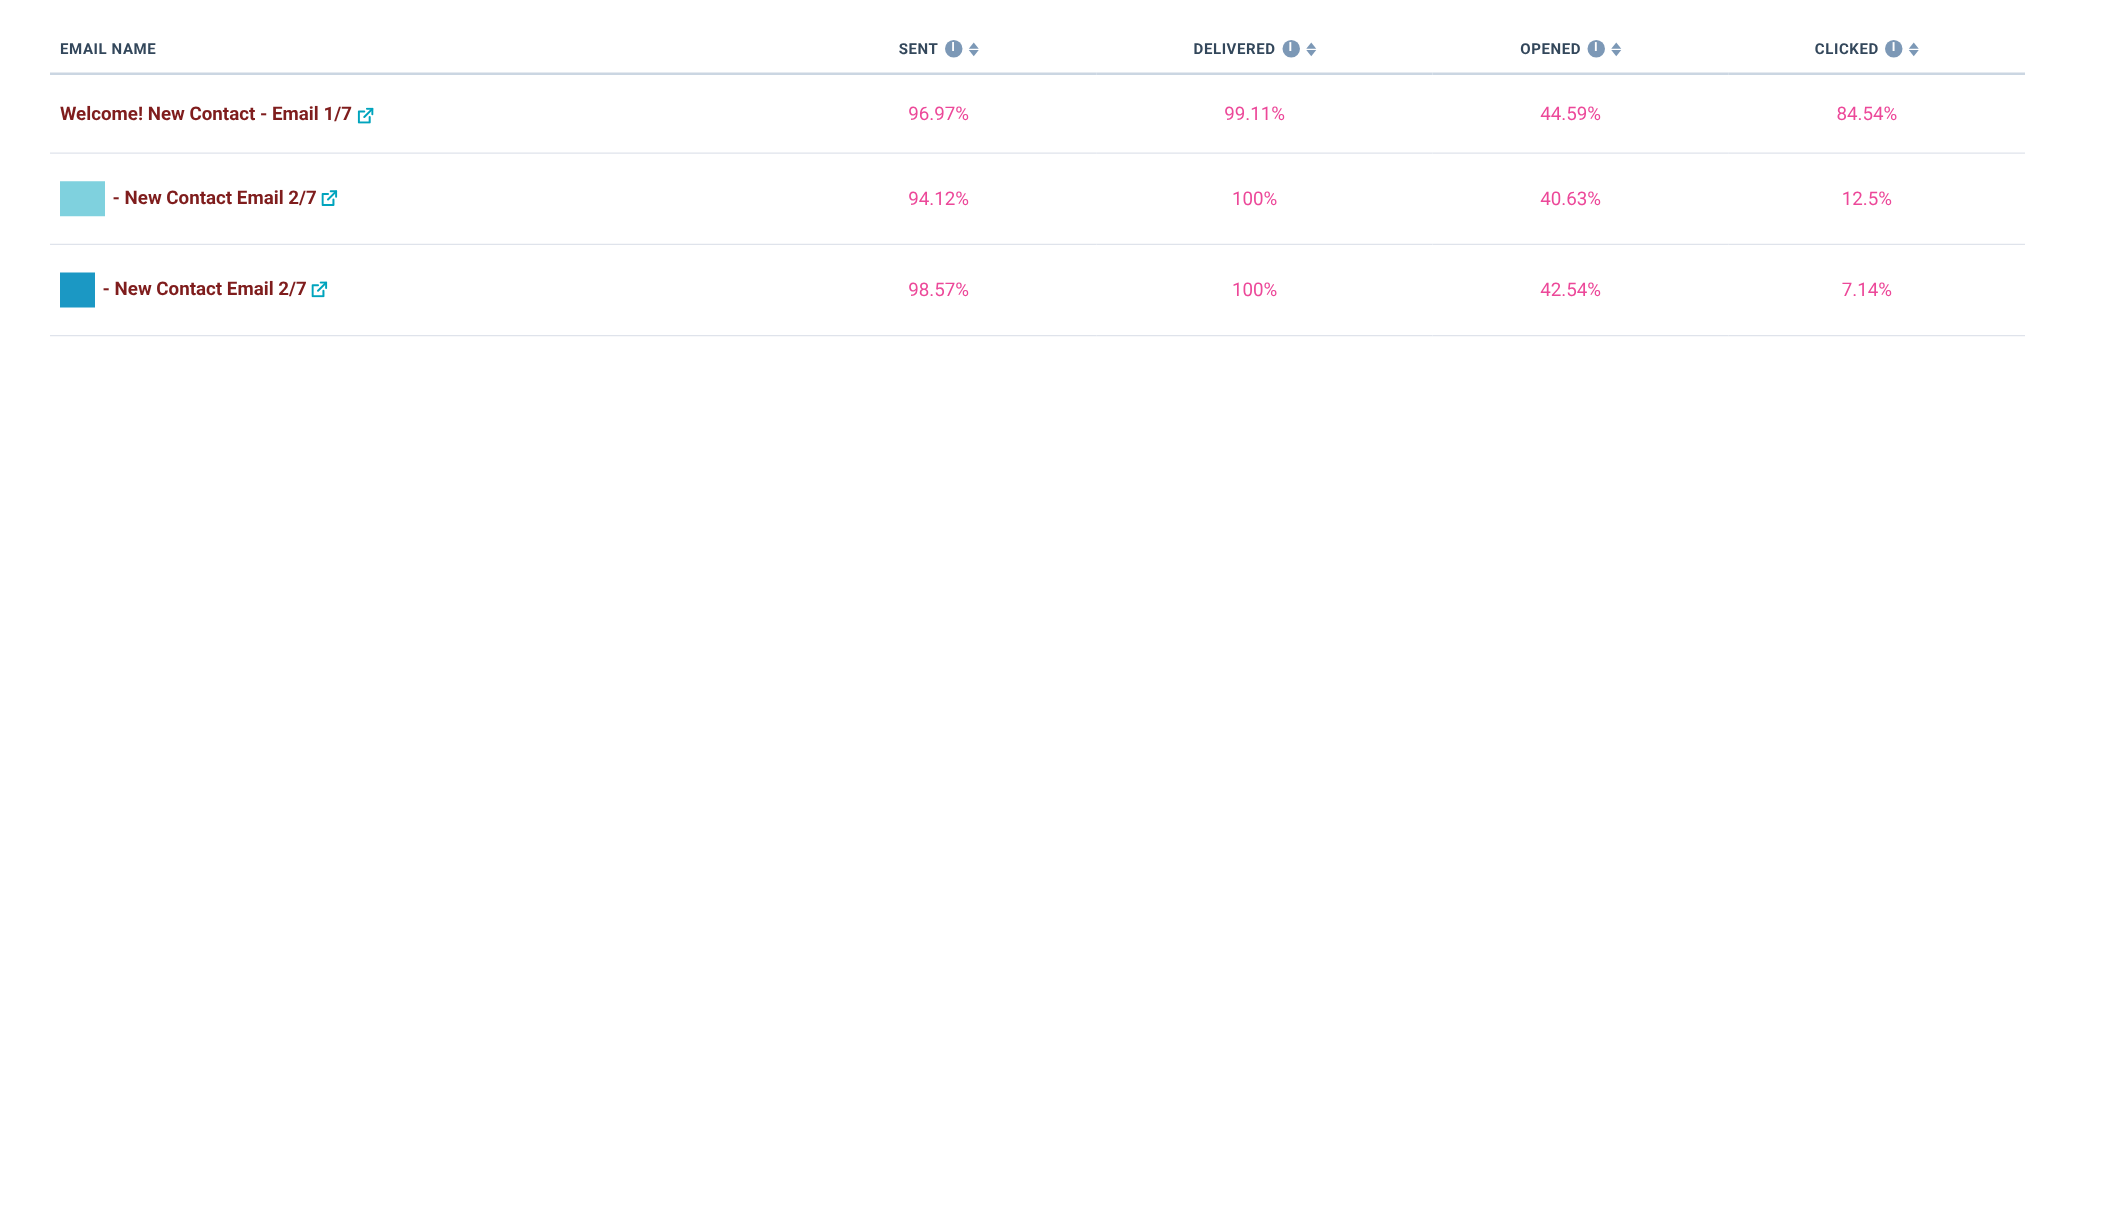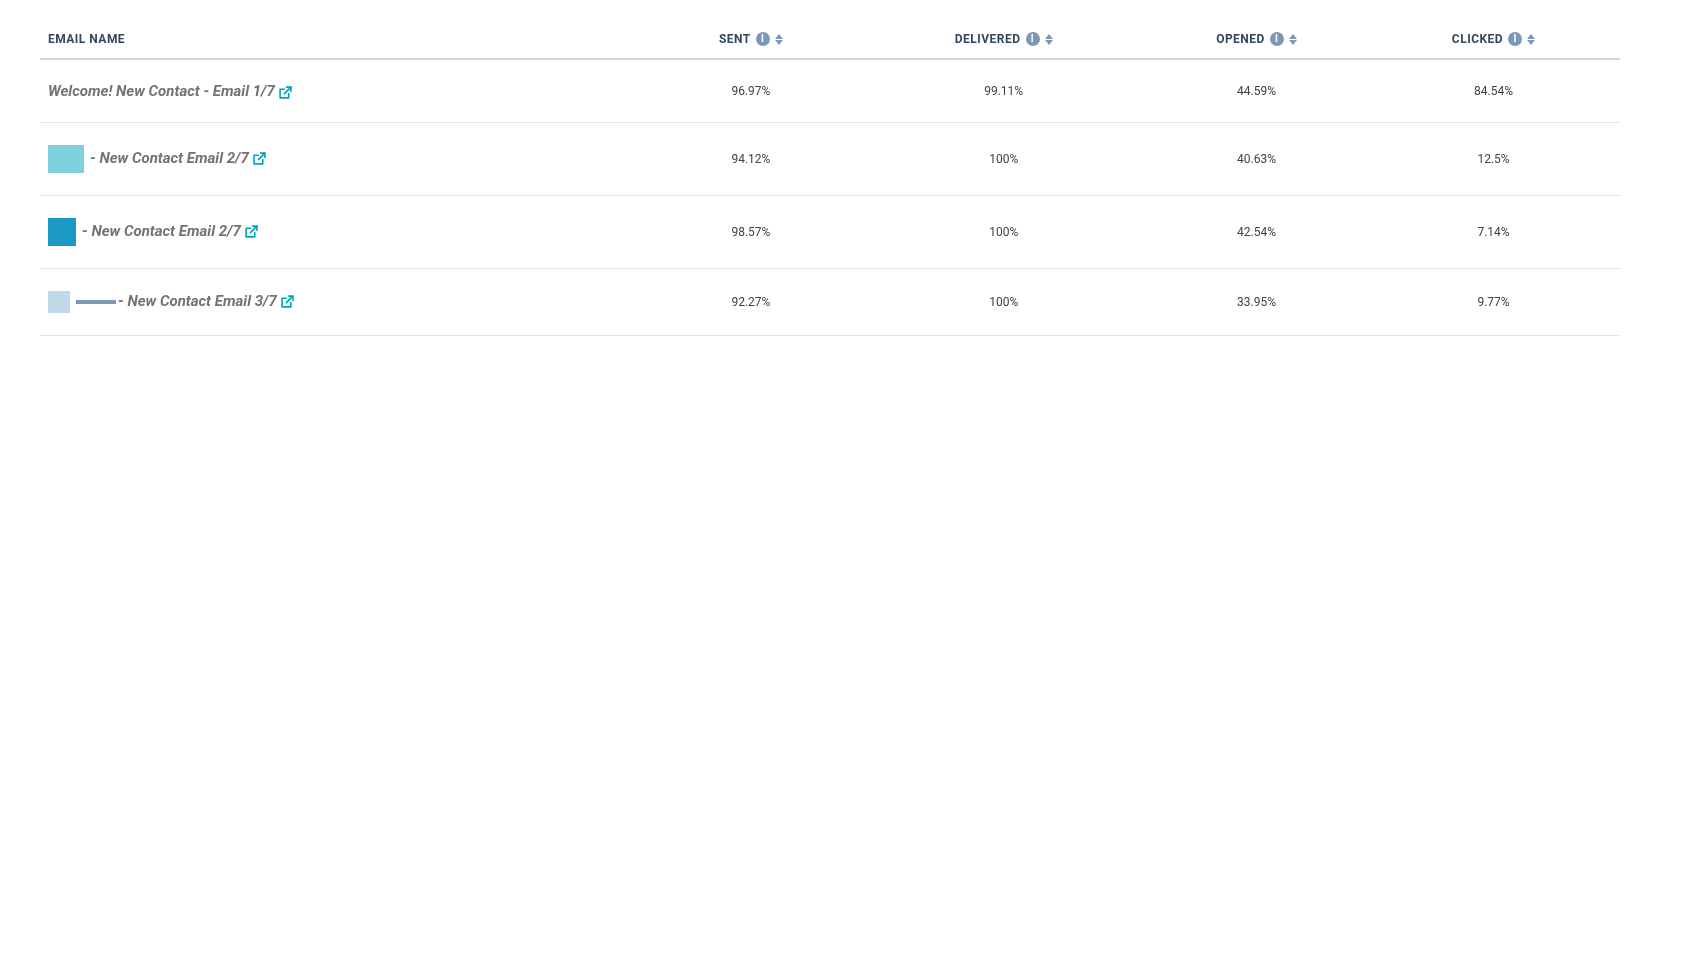--- a/index.html
+++ b/index.html
@@ -89,31 +89,30 @@
       border-bottom: 1px solid #dfe3eb;
     }
 
     tbody td {
       padding: 22px 16px 22px 0;
       vertical-align: middle;
     }
 
     tbody td:not(:first-child) {
       text-align: center;
-      color: #404040;
-      font-size: 12px;
+      color: #ec4899;
+      font-size: 15px;
     }
 
     .email-link {
-      color: #737373;
+      color: #7f1d1d;
       font-weight: 700;
       font-size: 15px;
       text-decoration: none;
       display: inline;
-      font-style: italic;
     }
 
     .external-icon {
       display: inline-block;
       width: 13px;
       height: 13px;
       margin-left: 4px;
       vertical-align: middle;
       color: #00a4bd;
     }
@@ -246,26 +245,15 @@
           <td class="name-cell"><span class="thumbnail-small"></span><a class="email-link" href="#">- New Contact Email 2/7<svg class="external-icon" viewBox="0 0 12 12" fill="none" xmlns="http://www.w3.org/2000/svg">
     <path d="M7 1H11V5" stroke="#00a4bd" stroke-width="1.5" stroke-linecap="round" stroke-linejoin="round"></path>
     <path d="M11 1L5 7" stroke="#00a4bd" stroke-width="1.5" stroke-linecap="round"></path>
     <path d="M9 7V11H1V3H5" stroke="#00a4bd" stroke-width="1.5" stroke-linecap="round" stroke-linejoin="round"></path>
   </svg></a></td>
           <td>98.57%</td>
           <td>100%</td>
           <td>42.54%</td>
           <td>7.14%</td>
         </tr>
-        <tr>
-          <td class="name-cell"><span class="thumbnail-tiny"></span><span class="thumbnail-line"></span><a class="email-link" href="#">- New Contact Email 3/7<svg class="external-icon" viewBox="0 0 12 12" fill="none" xmlns="http://www.w3.org/2000/svg">
-    <path d="M7 1H11V5" stroke="#00a4bd" stroke-width="1.5" stroke-linecap="round" stroke-linejoin="round"></path>
-    <path d="M11 1L5 7" stroke="#00a4bd" stroke-width="1.5" stroke-linecap="round"></path>
-    <path d="M9 7V11H1V3H5" stroke="#00a4bd" stroke-width="1.5" stroke-linecap="round" stroke-linejoin="round"></path>
-  </svg></a></td>
-          <td>92.27%</td>
-          <td>100%</td>
-          <td>33.95%</td>
-          <td>9.77%</td>
-        </tr>
       </tbody>
   </table>
 </div>
 
 </body></html>

